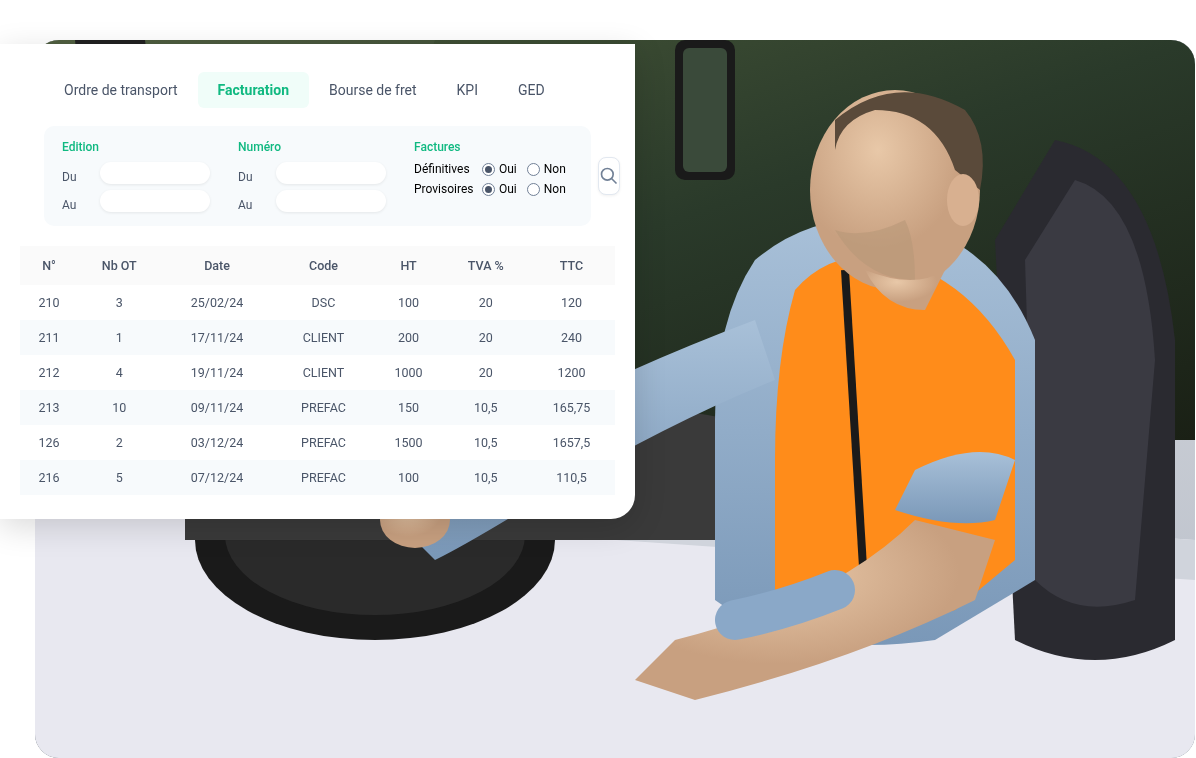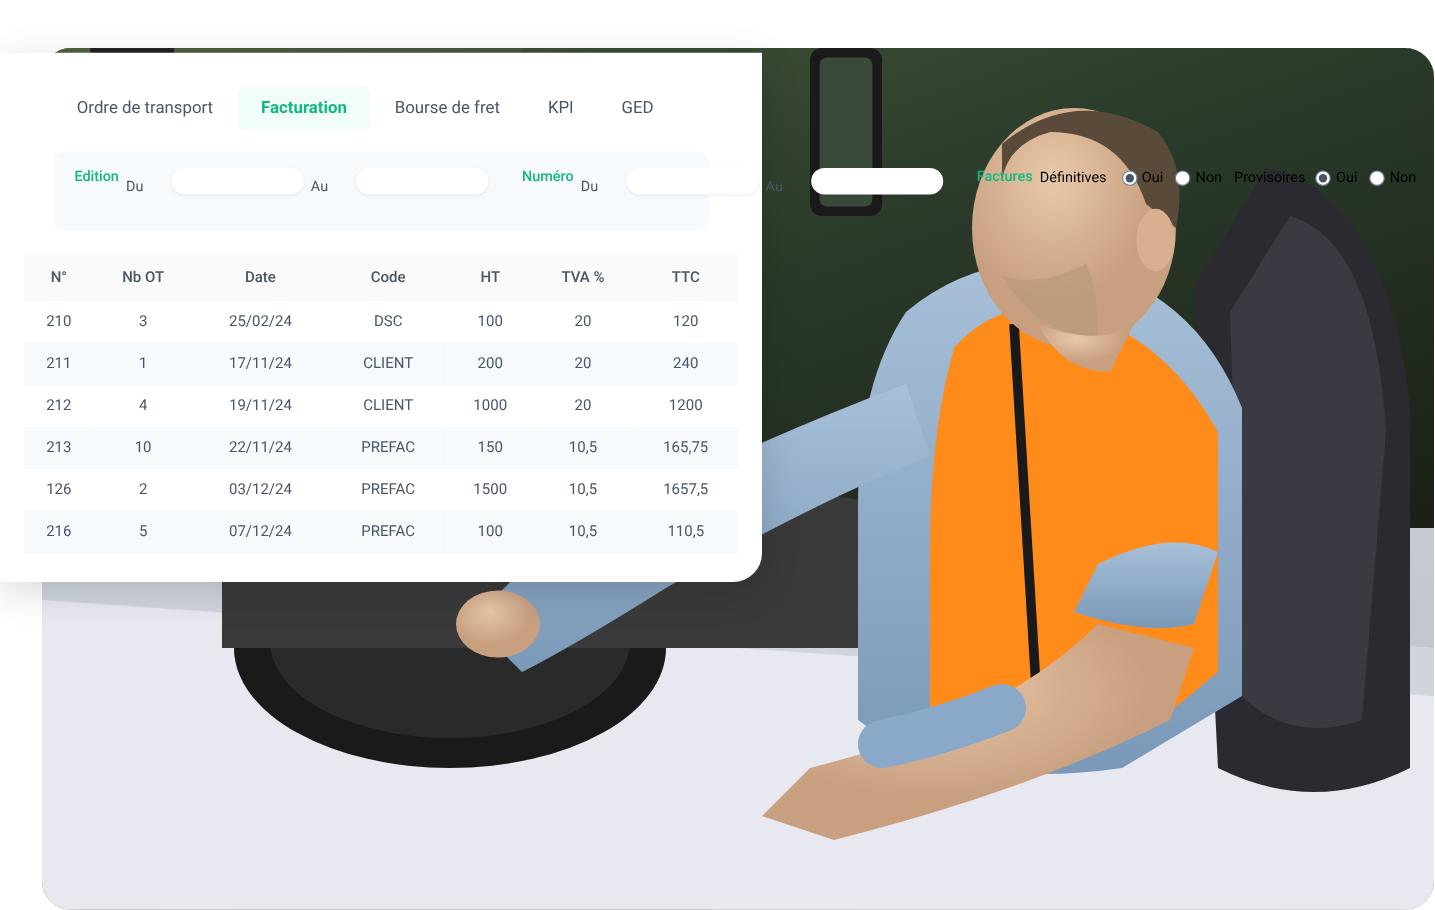--- a/index.html
+++ b/index.html
@@ -54,21 +54,21 @@
   .filters {
     margin: 0 44px 20px 44px;
     background: #f7fafc;
     border-radius: 10px;
     padding: 14px 18px 14px 18px;
     display: flex;
     gap: 28px;
     align-items: flex-start;
     position: relative;
   }
-  .filter-group { display: flex; flex-direction: row; gap: 6px; }
+  .filter-group { display: flex; flex-direction: column; gap: 6px; }
   .filter-title {
     color: #10b981;
     font-size: 12px;
     font-weight: 500;
     margin-bottom: 2px;
   }
   .filter-row {
     display: flex;
     align-items: flex-end;
     gap: 18px;
@@ -319,21 +319,21 @@
           <td>4</td>
           <td>19/11/24</td>
           <td>CLIENT</td>
           <td>1000</td>
           <td>20</td>
           <td>1200</td>
         </tr>
         <tr>
           <td>213</td>
           <td>10</td>
-          <td>22/11/24</td>
+          <td>09/11/24</td>
           <td>PREFAC</td>
           <td>150</td>
           <td>10,5</td>
           <td>165,75</td>
         </tr>
         <tr>
           <td>126</td>
           <td class="link-cell">2</td>
           <td>03/12/24</td>
           <td>PREFAC</td>

